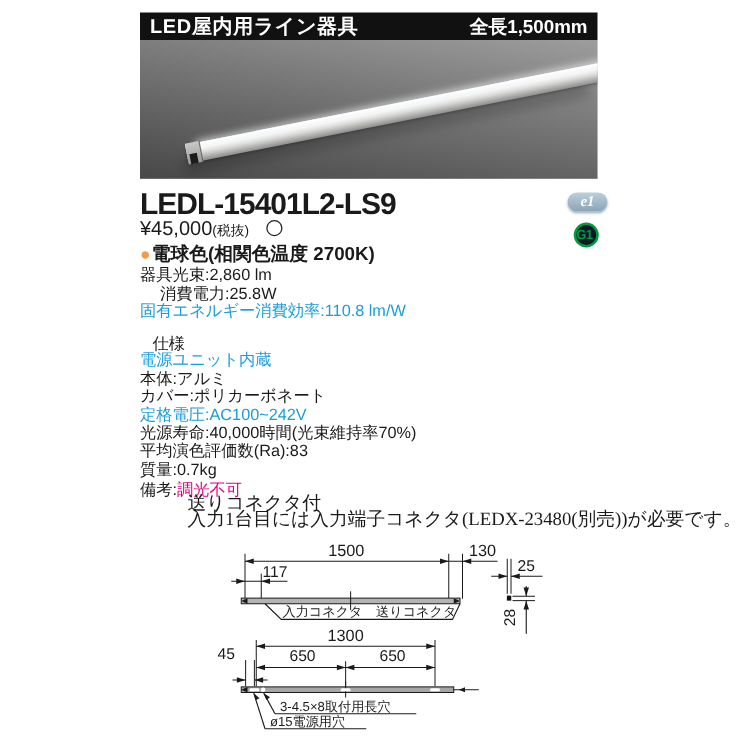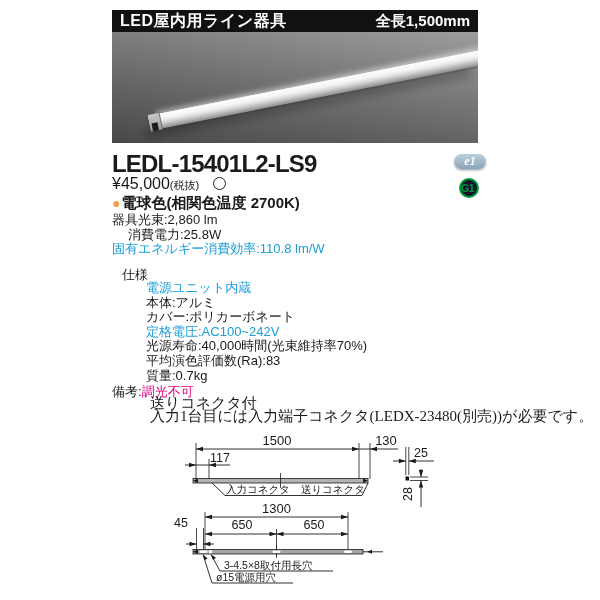--- a/index.html
+++ b/index.html
@@ -75,21 +75,21 @@
   .specline{font-size:13px;line-height:14.6px;}
   .blue{color:#1b9dd9;}
   .magenta{color:#e4007f;}
 
   .lumens{left:112px;top:213px;}
   .power{left:128px;top:227.5px;}
   .efficiency{left:112px;top:242px;}
 
   .spec-heading{left:122px;top:266px;font-size:13px;}
   .spec-block{left:112px;top:281px;font-size:13px;}
-  .spec-block div{line-height:14.6px;margin-left:34px;}
+  .spec-block div{line-height:14.6px;}
 
   .remarks-line{left:112px;top:383px;font-size:13px;}
   .remarks-notes{left:150px;top:396.5px;font-size:15px;font-family:Liberation Serif, serif;}
   .remarks-notes div{line-height:13.5px;white-space:nowrap;}
 
   
   .drawing{left:150px;top:425px;}
   .drawing text{font-family:"Liberation Sans","DejaVu Sans",sans-serif;fill:#1a1a1a;}
   .dline{stroke:#1a1a1a;stroke-width:0.9;fill:none;}
   .eline{stroke:#1a1a1a;stroke-width:0.8;fill:none;}

